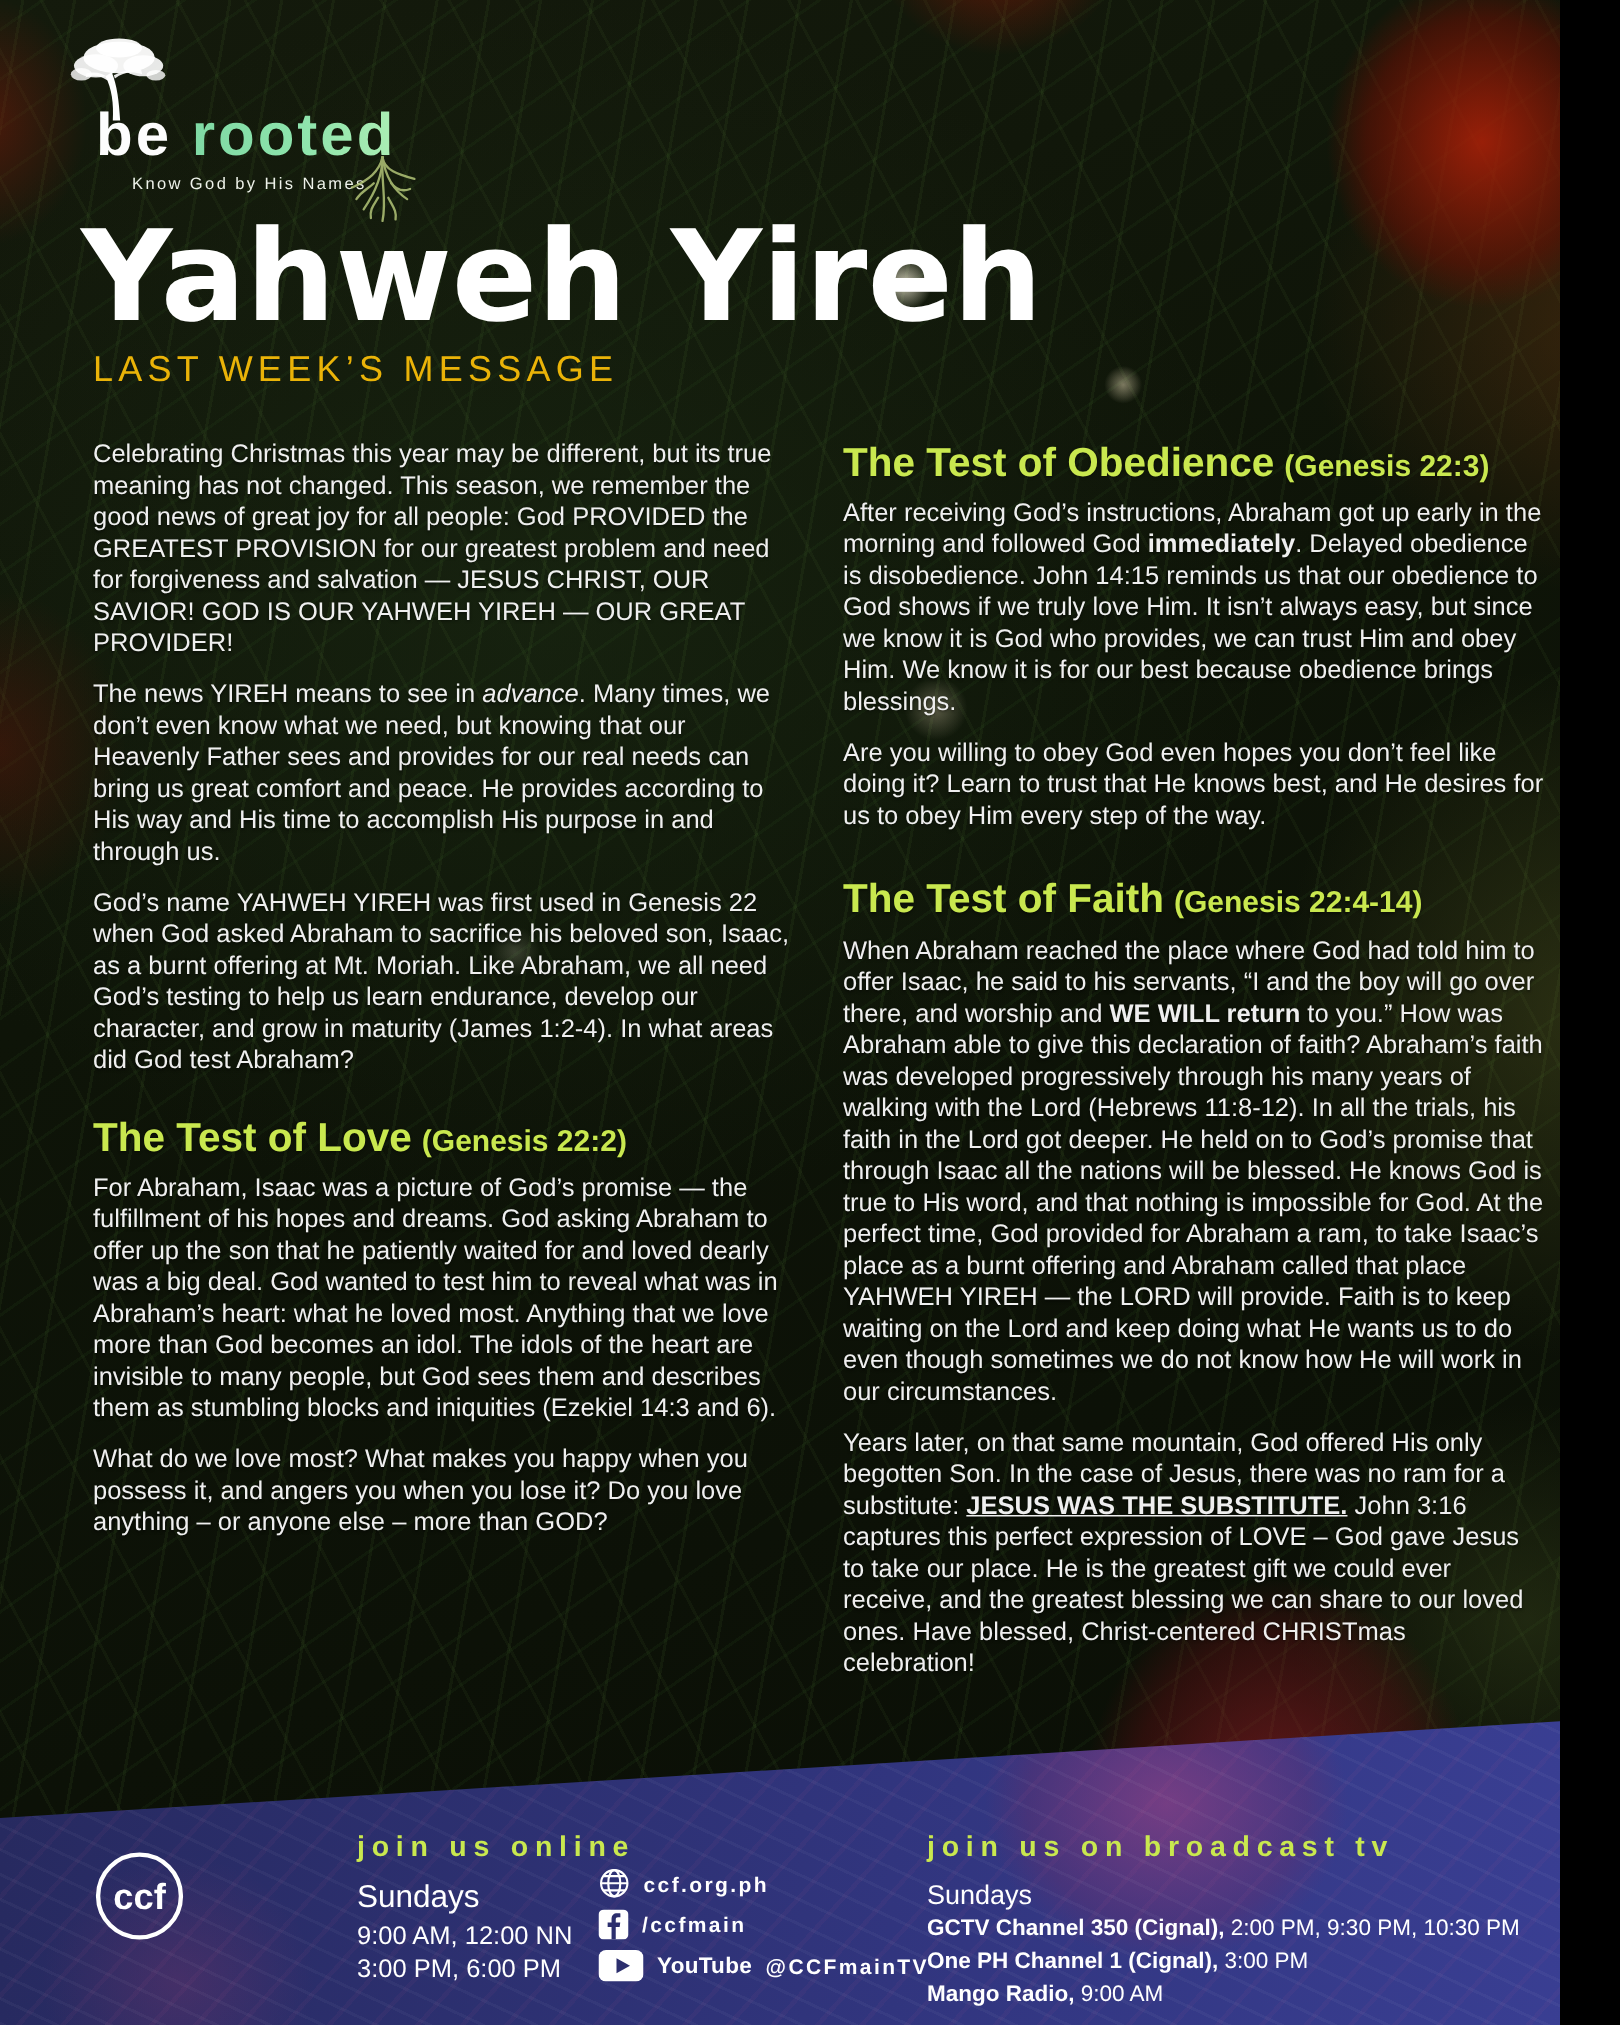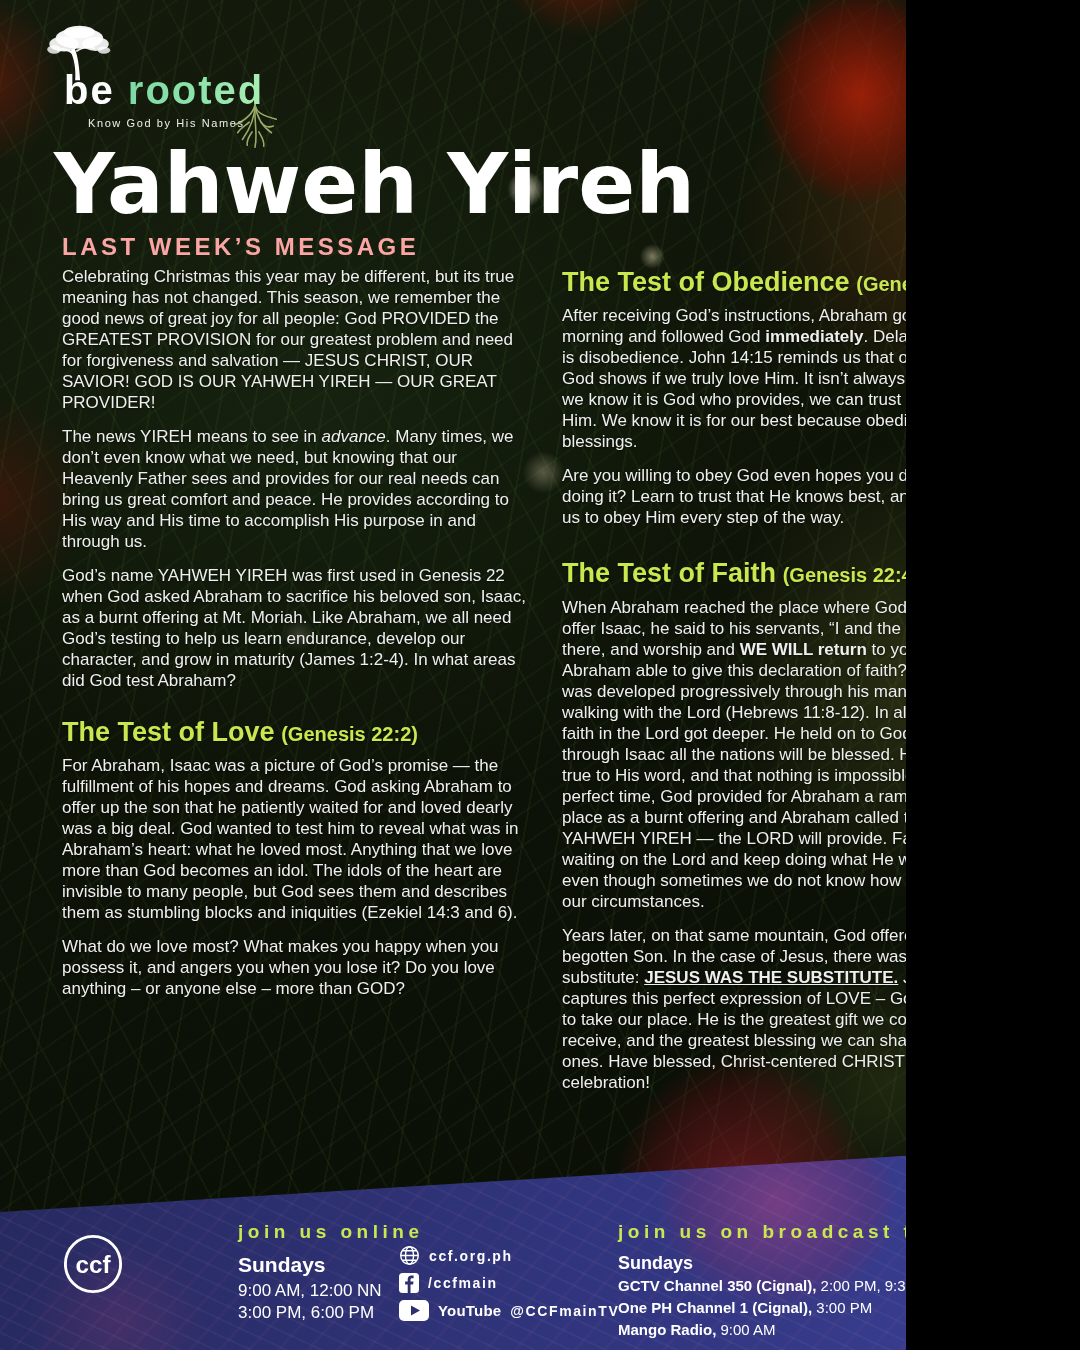--- a/index.html
+++ b/index.html
@@ -1,17 +1,17 @@
 <!DOCTYPE html>
 <html><head>
 <meta charset="utf-8">
 <title>Yahweh Yireh — Last Week's Message</title>
 <style>
   html,body{margin:0;padding:0;background:#000;}
-  .page{position:relative;width:906px;height:1350px;overflow:hidden;
+  .page{position:relative;width:1040px;height:1350px;overflow:hidden;
         font-family:"Liberation Sans",sans-serif;color:#efefef;}
 
   
   .bg{position:absolute;inset:0;
     background:
       radial-gradient(140px 150px at 95% 7%,  rgba(175,32,8,.85), rgba(105,16,4,.55) 55%, transparent 74%),
       radial-gradient(120px 110px at 64% -3%, rgba(150,26,8,.65), transparent 70%),
       radial-gradient(95px 115px at -1% 6%,   rgba(130,25,10,.5),  transparent 72%),
       radial-gradient(26px 26px at 58% 14%,   rgba(255,248,225,.75), transparent 70%),
       radial-gradient(18px 18px at 72% 19%,   rgba(255,240,200,.45), transparent 70%),
@@ -37,25 +37,25 @@
   .brand-rooted{background:linear-gradient(90deg,#7fd9a4,#8ee4ac 55%,#abeeb4);
                 -webkit-background-clip:text;background-clip:text;color:transparent;}
   .tagline{position:absolute;left:88px;top:117px;font-size:11px;letter-spacing:1.6px;
            color:#eef2ea;}
   .roots-icon{position:absolute;left:226px;top:100px;opacity:.8;}
 
   
   .title{position:absolute;left:54px;top:142px;margin:0;
          font-family:"DejaVu Sans",sans-serif;font-weight:bold;font-size:84px;
          letter-spacing:0;color:#ffffff;line-height:1;}
-  .subtitle{position:absolute;left:62px;top:233px;font-size:24px;font-weight:bold;
-            letter-spacing:3.5px;color:#fca5a5;}
+  .subtitle{position:absolute;left:62px;top:233px;font-size:24px;font-weight:normal;
+            letter-spacing:3.5px;color:#eab308;}
 
   
-  .columns{position:absolute;left:62px;top:266px;width:968px;display:flex;gap:33px;}
+  .columns{position:absolute;left:62px;top:292px;width:968px;display:flex;gap:33px;}
   .col{width:467px;}
   .col p{margin:0 0 13px;font-size:17px;line-height:21px;color:#efefef;
          text-shadow:0 1px 2px rgba(0,0,0,.55);}
   .col h2{margin:27px 0 9px;line-height:1.05;text-shadow:0 1px 2px rgba(0,0,0,.4);}
   .col-right h2.first{margin-top:2px;}
   .col h2.faith{margin-top:31px;}
   .sec-title{font-size:27px;font-weight:bold;color:#c9e84f;}
   .sec-ref{font-size:20px;font-weight:bold;color:#c9e84f;}
   .seg-b{font-weight:bold;}
   .seg-i{font-style:italic;}
@@ -66,21 +66,21 @@
     clip-path:polygon(0 67px,100% 0,100% 100%,0 100%);
     background:
       repeating-linear-gradient(25deg, rgba(255,255,255,.035) 0 2px, transparent 2px 15px),
       repeating-linear-gradient(-48deg, rgba(210,90,140,.05) 0 3px, transparent 3px 22px),
       radial-gradient(155px 135px at 72% 28%, rgba(205,68,128,.42), rgba(150,40,90,.2) 60%, transparent 78%),
       radial-gradient(130px 120px at 11% 86%, rgba(180,60,110,.20), transparent 70%),
       linear-gradient(90deg,#272a60,#31357e 55%,#3a3f94);}
   .ccf-logo{position:absolute;left:62px;top:88px;}
   .f-col-online{position:absolute;left:238px;top:76px;}
   .f-heading{font-size:19px;font-weight:bold;letter-spacing:4.5px;color:#c9e84f;margin-bottom:10px;}
-  .f-day{font-size:21px;font-weight:bold;margin-bottom:3px;}
+  .f-day{font-size:21px;font-weight:normal;margin-bottom:3px;}
   .f-time{font-size:17px;line-height:22px;}
   .f-links{position:absolute;left:399px;top:100px;display:flex;flex-direction:column;gap:7px;}
   .link-row{display:flex;align-items:center;gap:9px;font-size:14px;font-weight:bold;
             letter-spacing:1.6px;}
   .yt-brand{font-size:15px;font-weight:bold;letter-spacing:.2px;}
   .f-col-broadcast{position:absolute;left:618px;top:76px;}
   .f-col-broadcast .f-day{font-size:18px;margin-bottom:1px;}
   .b-line{font-size:15px;line-height:22px;}
 </style>
 </head>

